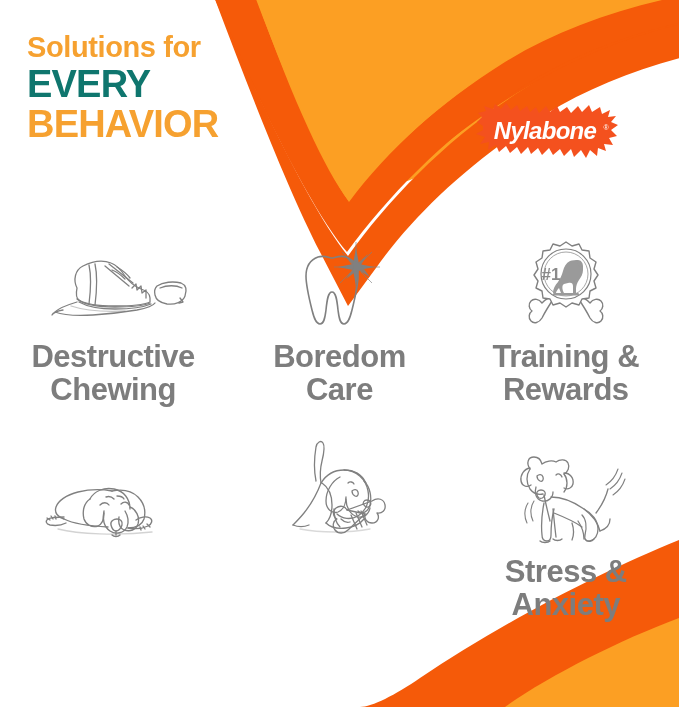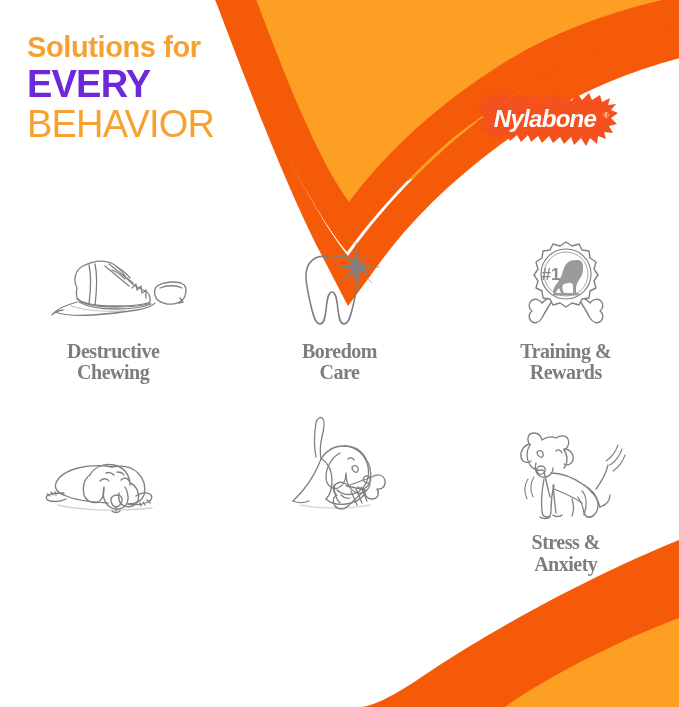--- a/index.html
+++ b/index.html
@@ -38,38 +38,38 @@
     font-size: 29px;
     font-weight: bold;
     color: #F6A130;
     letter-spacing: -0.4px;
     display: block;
     margin-bottom: 3px;
   }
   #headline .line2 {
     font-size: 38px;
     font-weight: bold;
-    color: #6d28d9;
+    color: #0f766e;
     letter-spacing: -0.8px;
     display: block;
     margin-bottom: 2px;
   }
   #headline .line3 {
     font-size: 38px;
-    font-weight: normal;
+    font-weight: bold;
     color: #F6A130;
     letter-spacing: -0.8px;
     display: block;
   }
 
   
   #logo {
     position: absolute;
     left: 473px;
-    top: 88px;
+    top: 100px;
     width: 146px;
     height: 66px;
   }
   #logo svg { display: block; }
 
   
   #behavior-grid {
     position: absolute;
     left: 0;
     top: 236px;
@@ -88,27 +88,26 @@
   .cell-icon {
     height: 96px;
     display: flex;
     align-items: flex-end;
     justify-content: center;
   }
   .cell-icon svg { display: block; }
   .cell-label {
     margin-top: 9px;
     text-align: center;
-    font-size: 20px;
+    font-size: 31px;
     font-weight: bold;
     color: #7D7D7D;
     line-height: 1.06;
     letter-spacing: -0.5px;
     white-space: pre-line;
-    font-family: Liberation Serif, serif;
   }
   .row-2 { margin-top: 42px; }
   .row-2 .cell-icon { height: 98px; }
 </style>
 </head>
 <body>
 
 <div id="page">
 
   <svg class="swoosh-layer" viewBox="0 0 679 707" width="679" height="707" aria-hidden="true">

